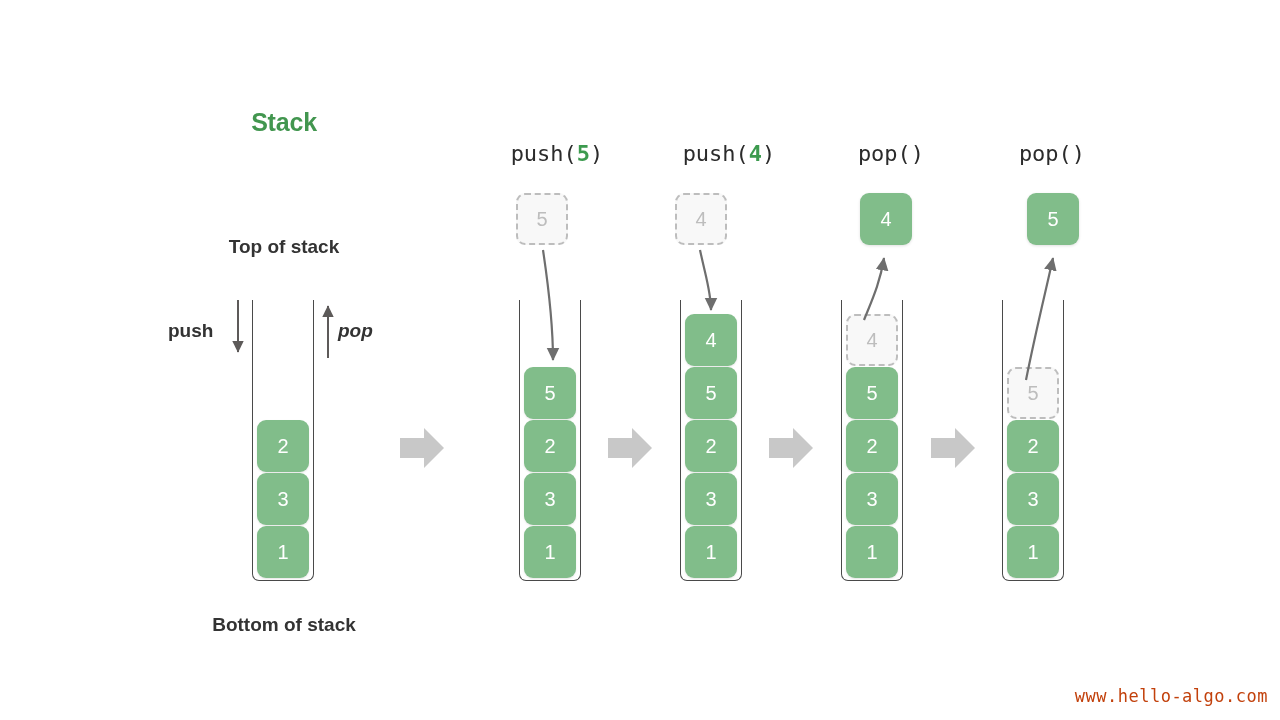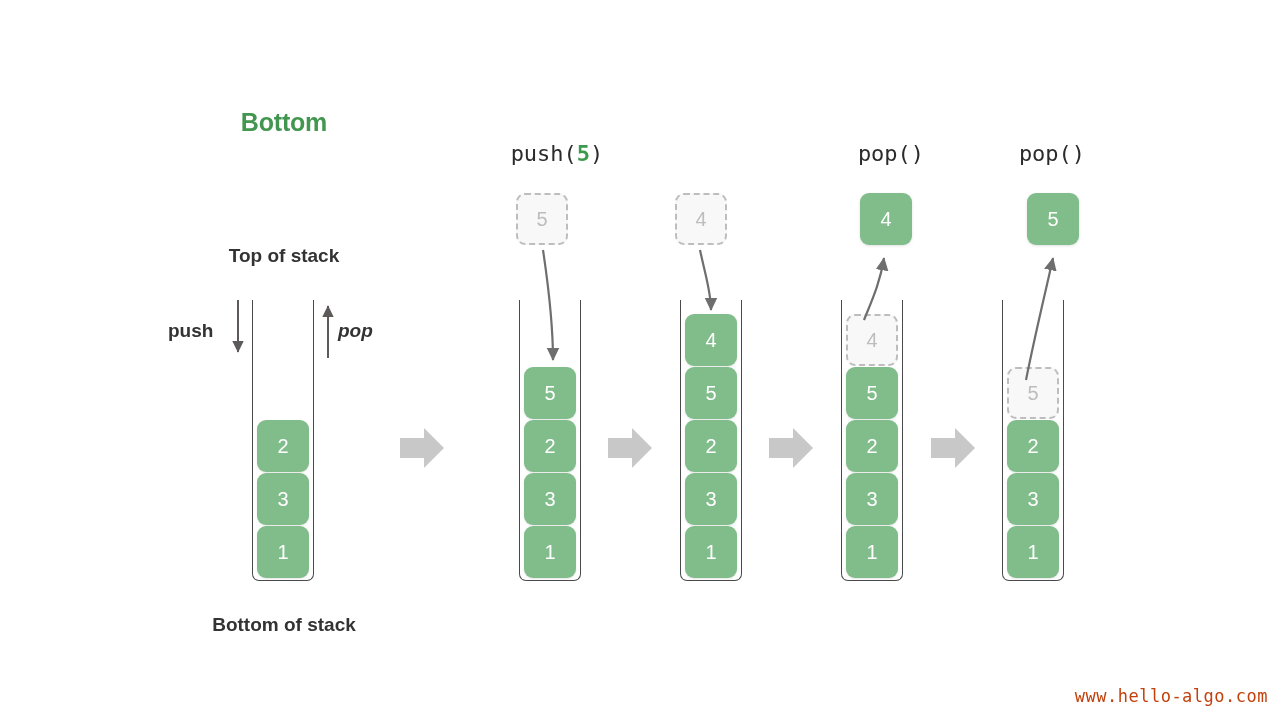--- a/index.html
+++ b/index.html
@@ -27,21 +27,21 @@
     left: 0; top: 108px;
     width: 568px;
     text-align: center;
     font-size: 25px;
     font-weight: bold;
     color: #42964f;
     letter-spacing: -0.2px;
   }
   .label-top {
     position: absolute;
-    left: 0; top: 245px;
+    left: 0; top: 236px;
     width: 568px;
     text-align: center;
     font-size: 19px;
     font-weight: bold;
     color: #333333;
   }
   .label-bottom {
     position: absolute;
     left: 0; top: 614px;
     width: 568px;
@@ -162,21 +162,21 @@
     width: 1280px;
     height: 720px;
     pointer-events: none;
   }
 </style>
 </head>
 <body>
 
 <div class="canvas">
 
-  <div class="title">Bottom</div>
+  <div class="title">Stack</div>
   <div class="label-top">Top of stack</div>
   <div class="label-bottom">Bottom of stack</div>
   <div class="label-push">push</div>
   <div class="label-pop">pop</div>
 
   <div class="stack-col" id="stack-initial" style="left:252px;">
     <div class="tube"></div>
     <div class="cells">
         <div class="cell">2</div>
         <div class="cell">3</div>
@@ -189,20 +189,21 @@
     <div class="tube"></div>
     <div class="cells">
         <div class="cell">5</div>
         <div class="cell">2</div>
         <div class="cell">3</div>
         <div class="cell">1</div>
       </div>
   </div>
   <div class="float-box ghost" id="float-0" style="left:516px; top:193px;">5</div>
 
+  <div class="op-title" id="op-title-1" style="left:639px;">push(<span class="arg">4</span>)</div>
   <div class="stack-col" id="stack-1" style="left:680px;">
     <div class="tube"></div>
     <div class="cells">
         <div class="cell">4</div>
         <div class="cell">5</div>
         <div class="cell">2</div>
         <div class="cell">3</div>
         <div class="cell">1</div>
       </div>
   </div>

